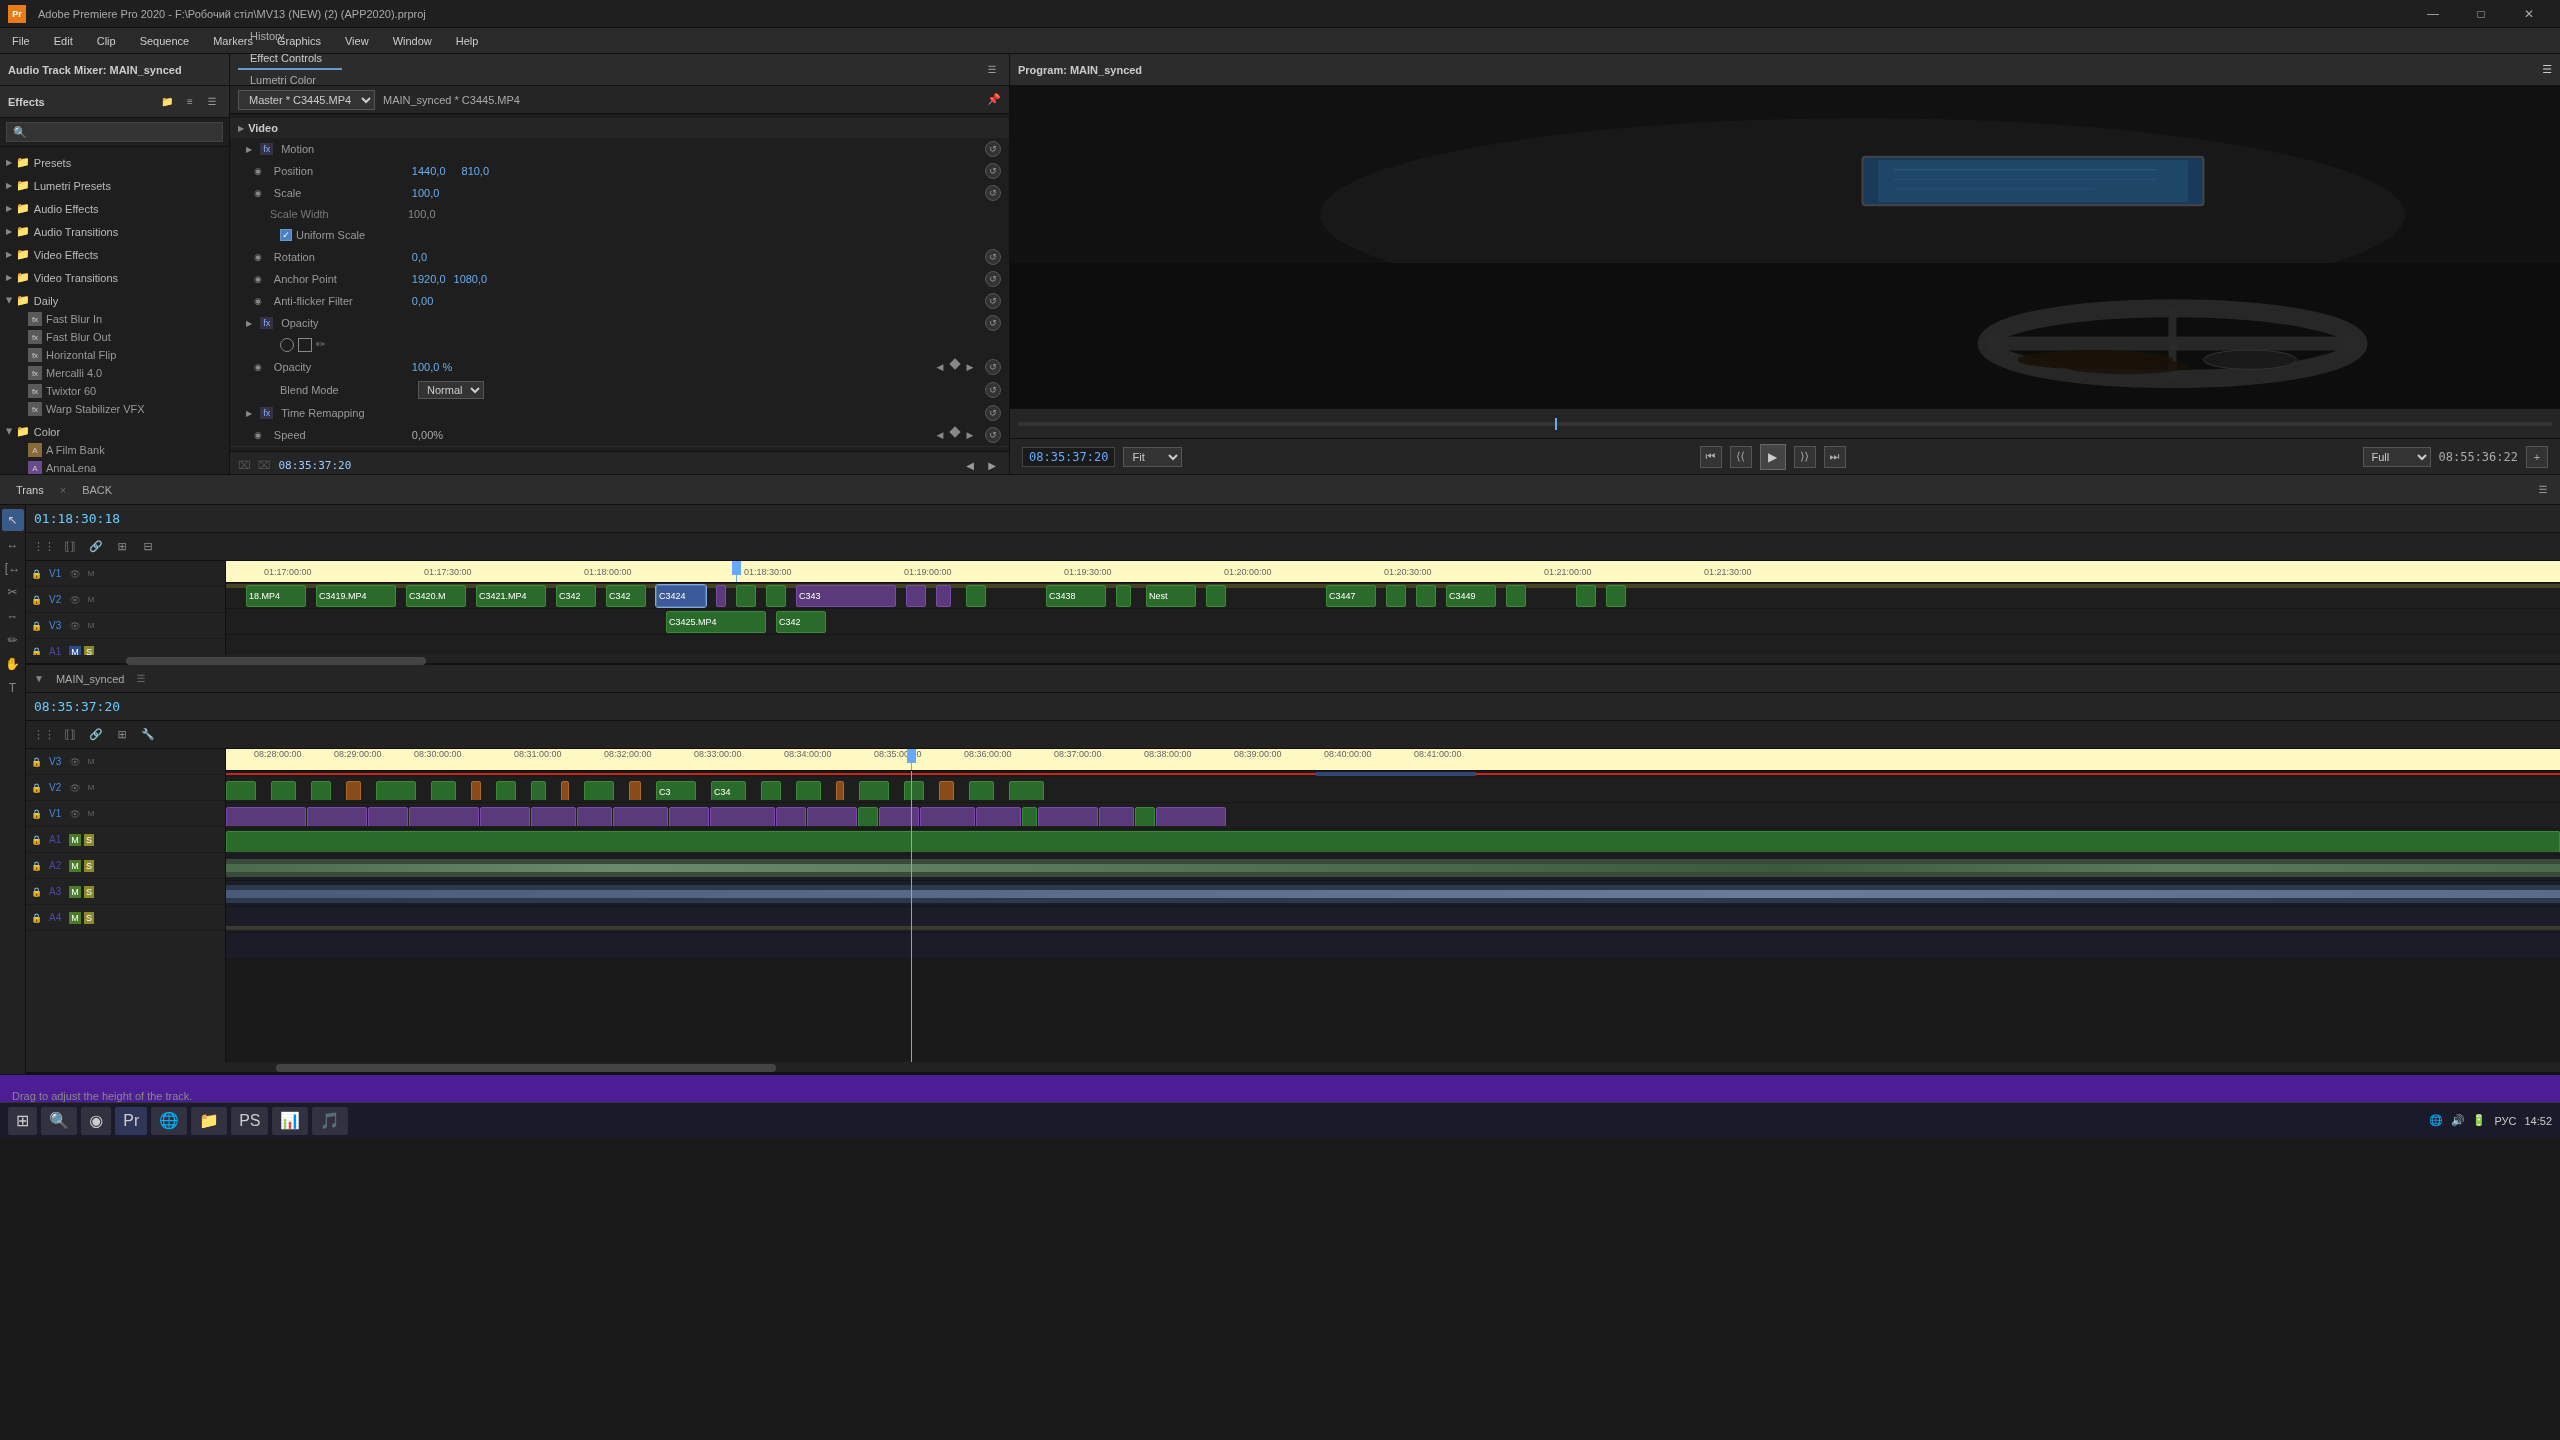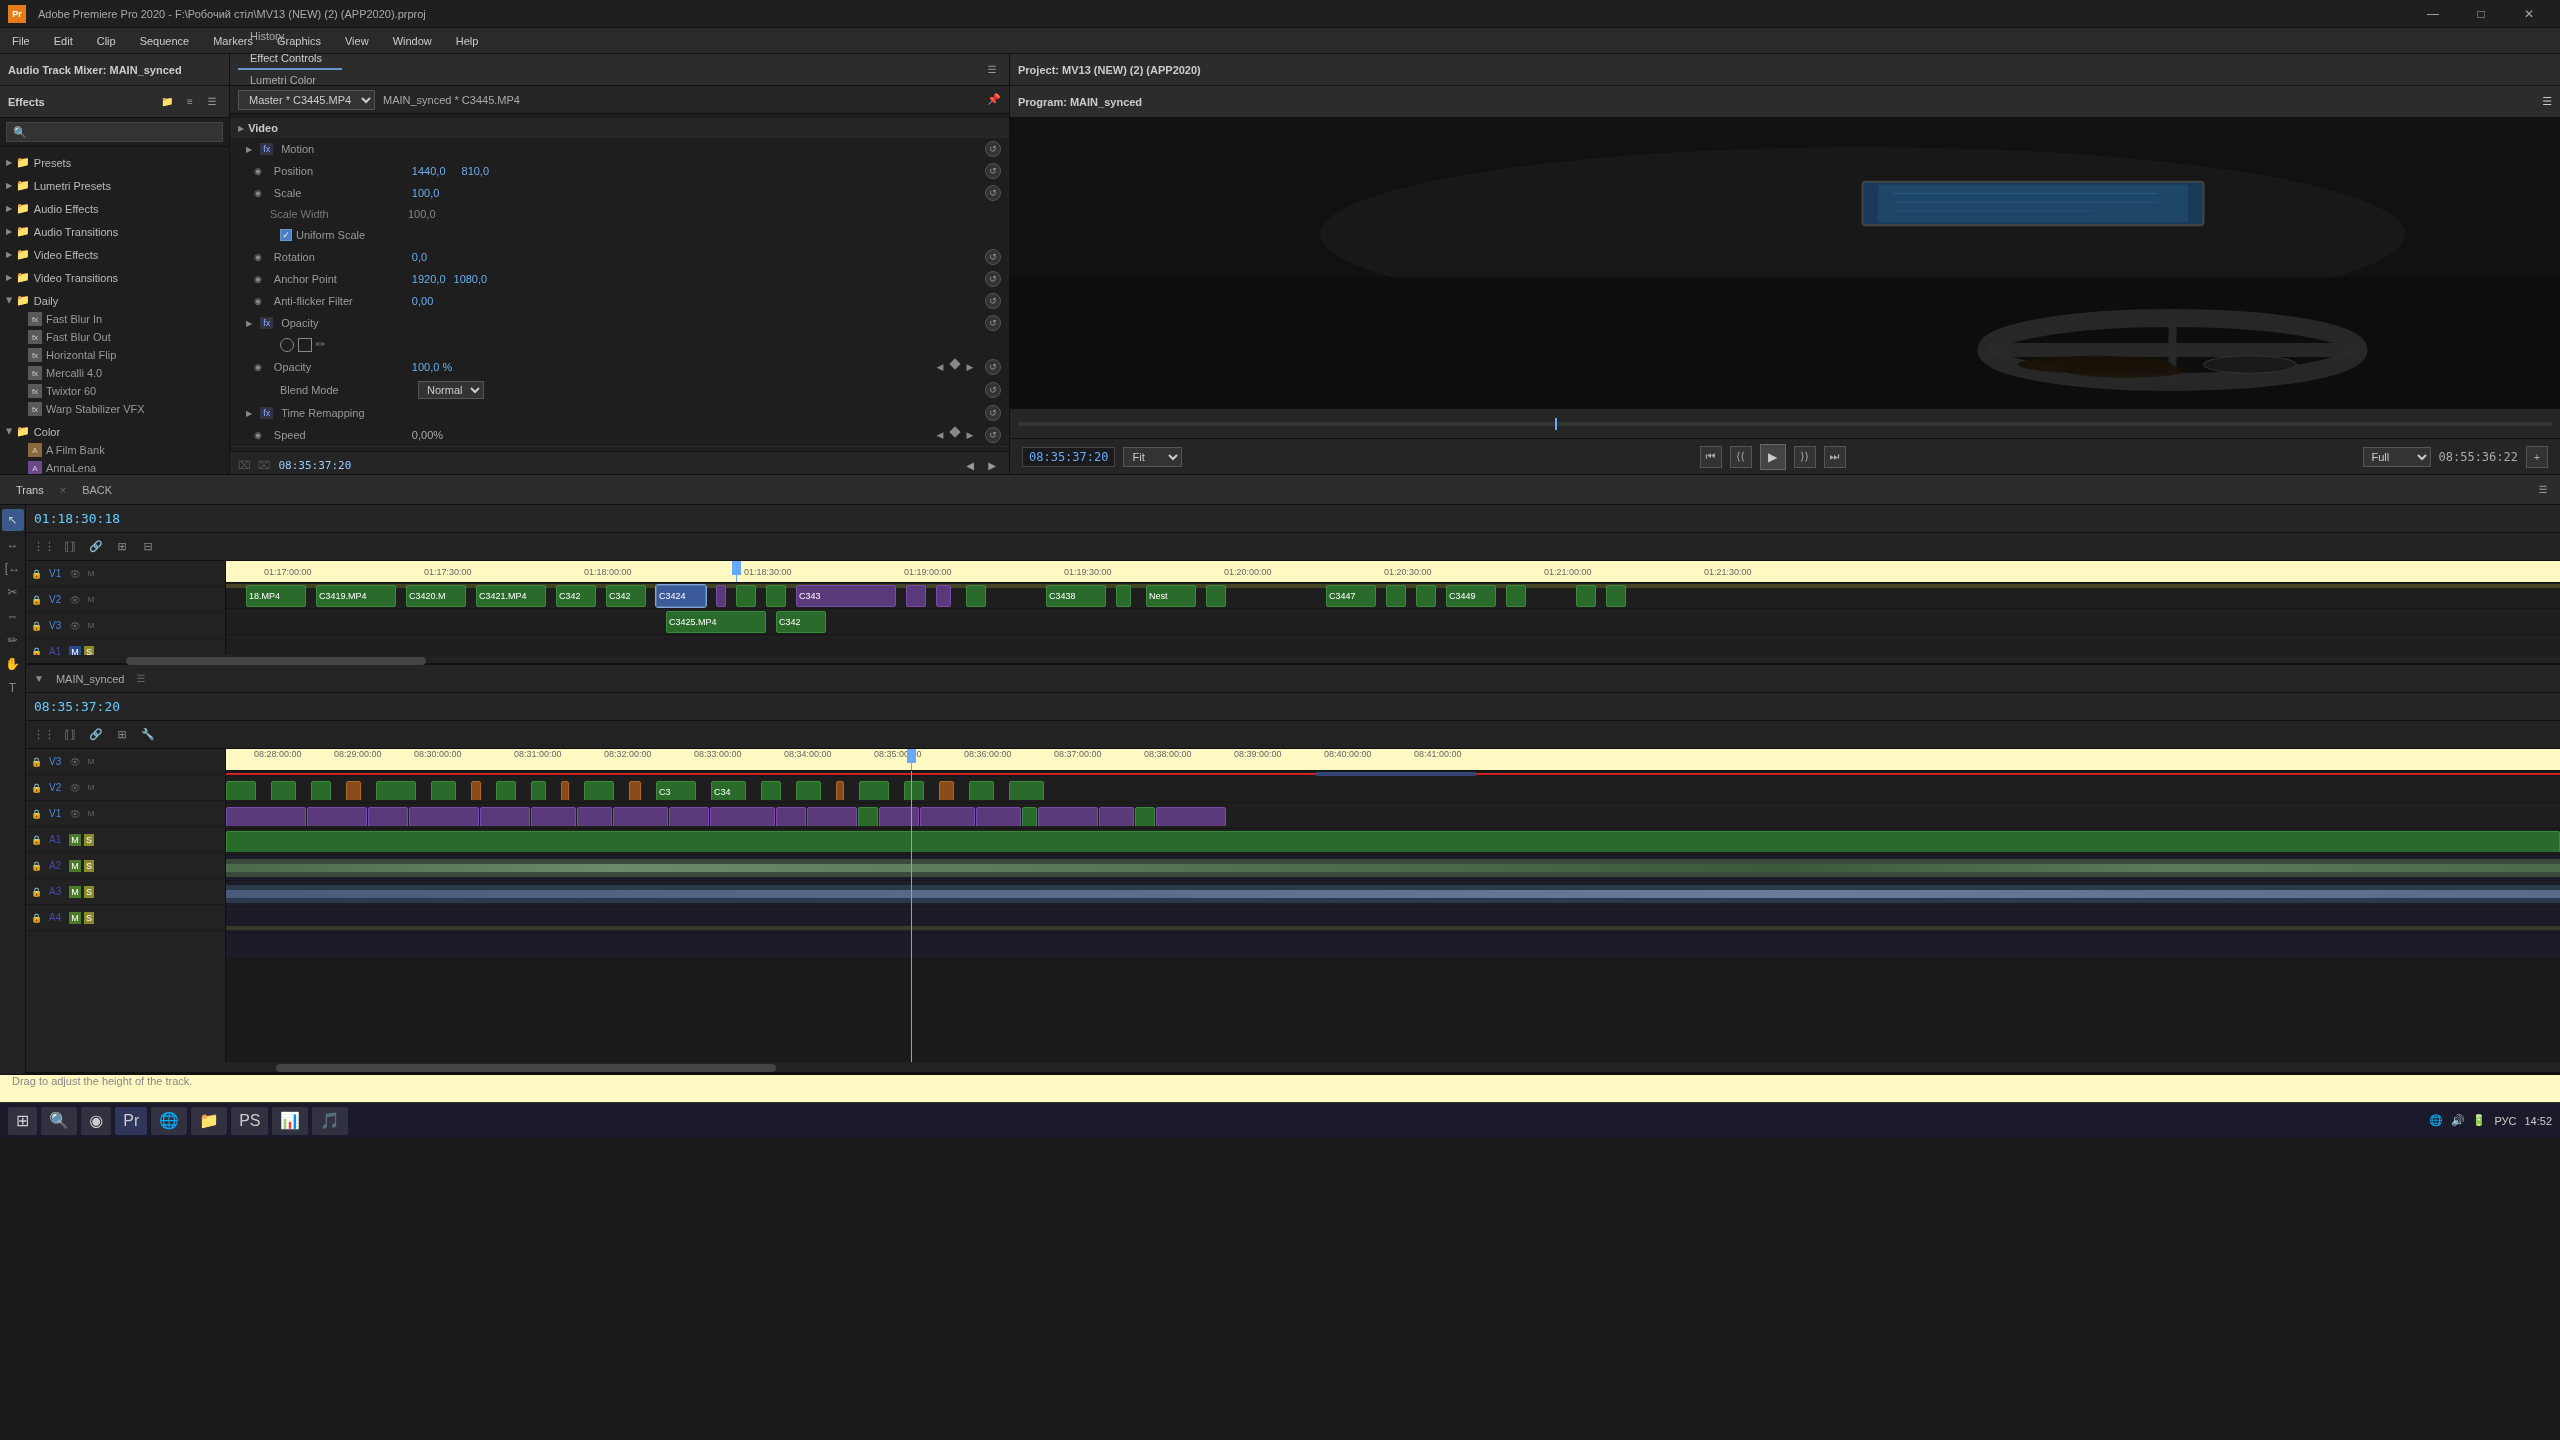--- a/index.html
+++ b/index.html
@@ -729,24 +729,24 @@
       position: absolute;
       height: 8px;
       top: 2px;
       background: #444;
       border-radius: 4px;
     }
 
     
     .status-bar {
       height: 28px;
-      background: #fef9c3;
+      background: #4c1d95;
       border-top: 1px solid #111;
       display: flex;
-      align-items: flex-start;
+      align-items: flex-end;
       padding: 0 12px;
       flex-shrink: 0;
     }
     .status-text {
       font-size: 11px;
       color: #888;
     }
 
     
     .taskbar {
@@ -1120,23 +1120,20 @@
         <div style="margin-left:auto; display:flex; gap:4px;">
           <div class="icon-btn">◀</div>
           <div class="icon-btn">▶</div>
         </div>
       </div>
     </div>
   </div>
 
   <div class="right-panel">
 
-    <div class="monitor-header">
-      <span class="monitor-title">Project: MV13 (NEW) (2) (APP2020)</span>
-    </div>
 
     <div class="monitor-header">
       <span class="monitor-title">Program: MAIN_synced</span>
       <div style="margin-left:auto;">☰</div>
     </div>
 
     <div class="monitor-view">
       <div class="car-scene">
         <div class="car-bg"></div>
 

